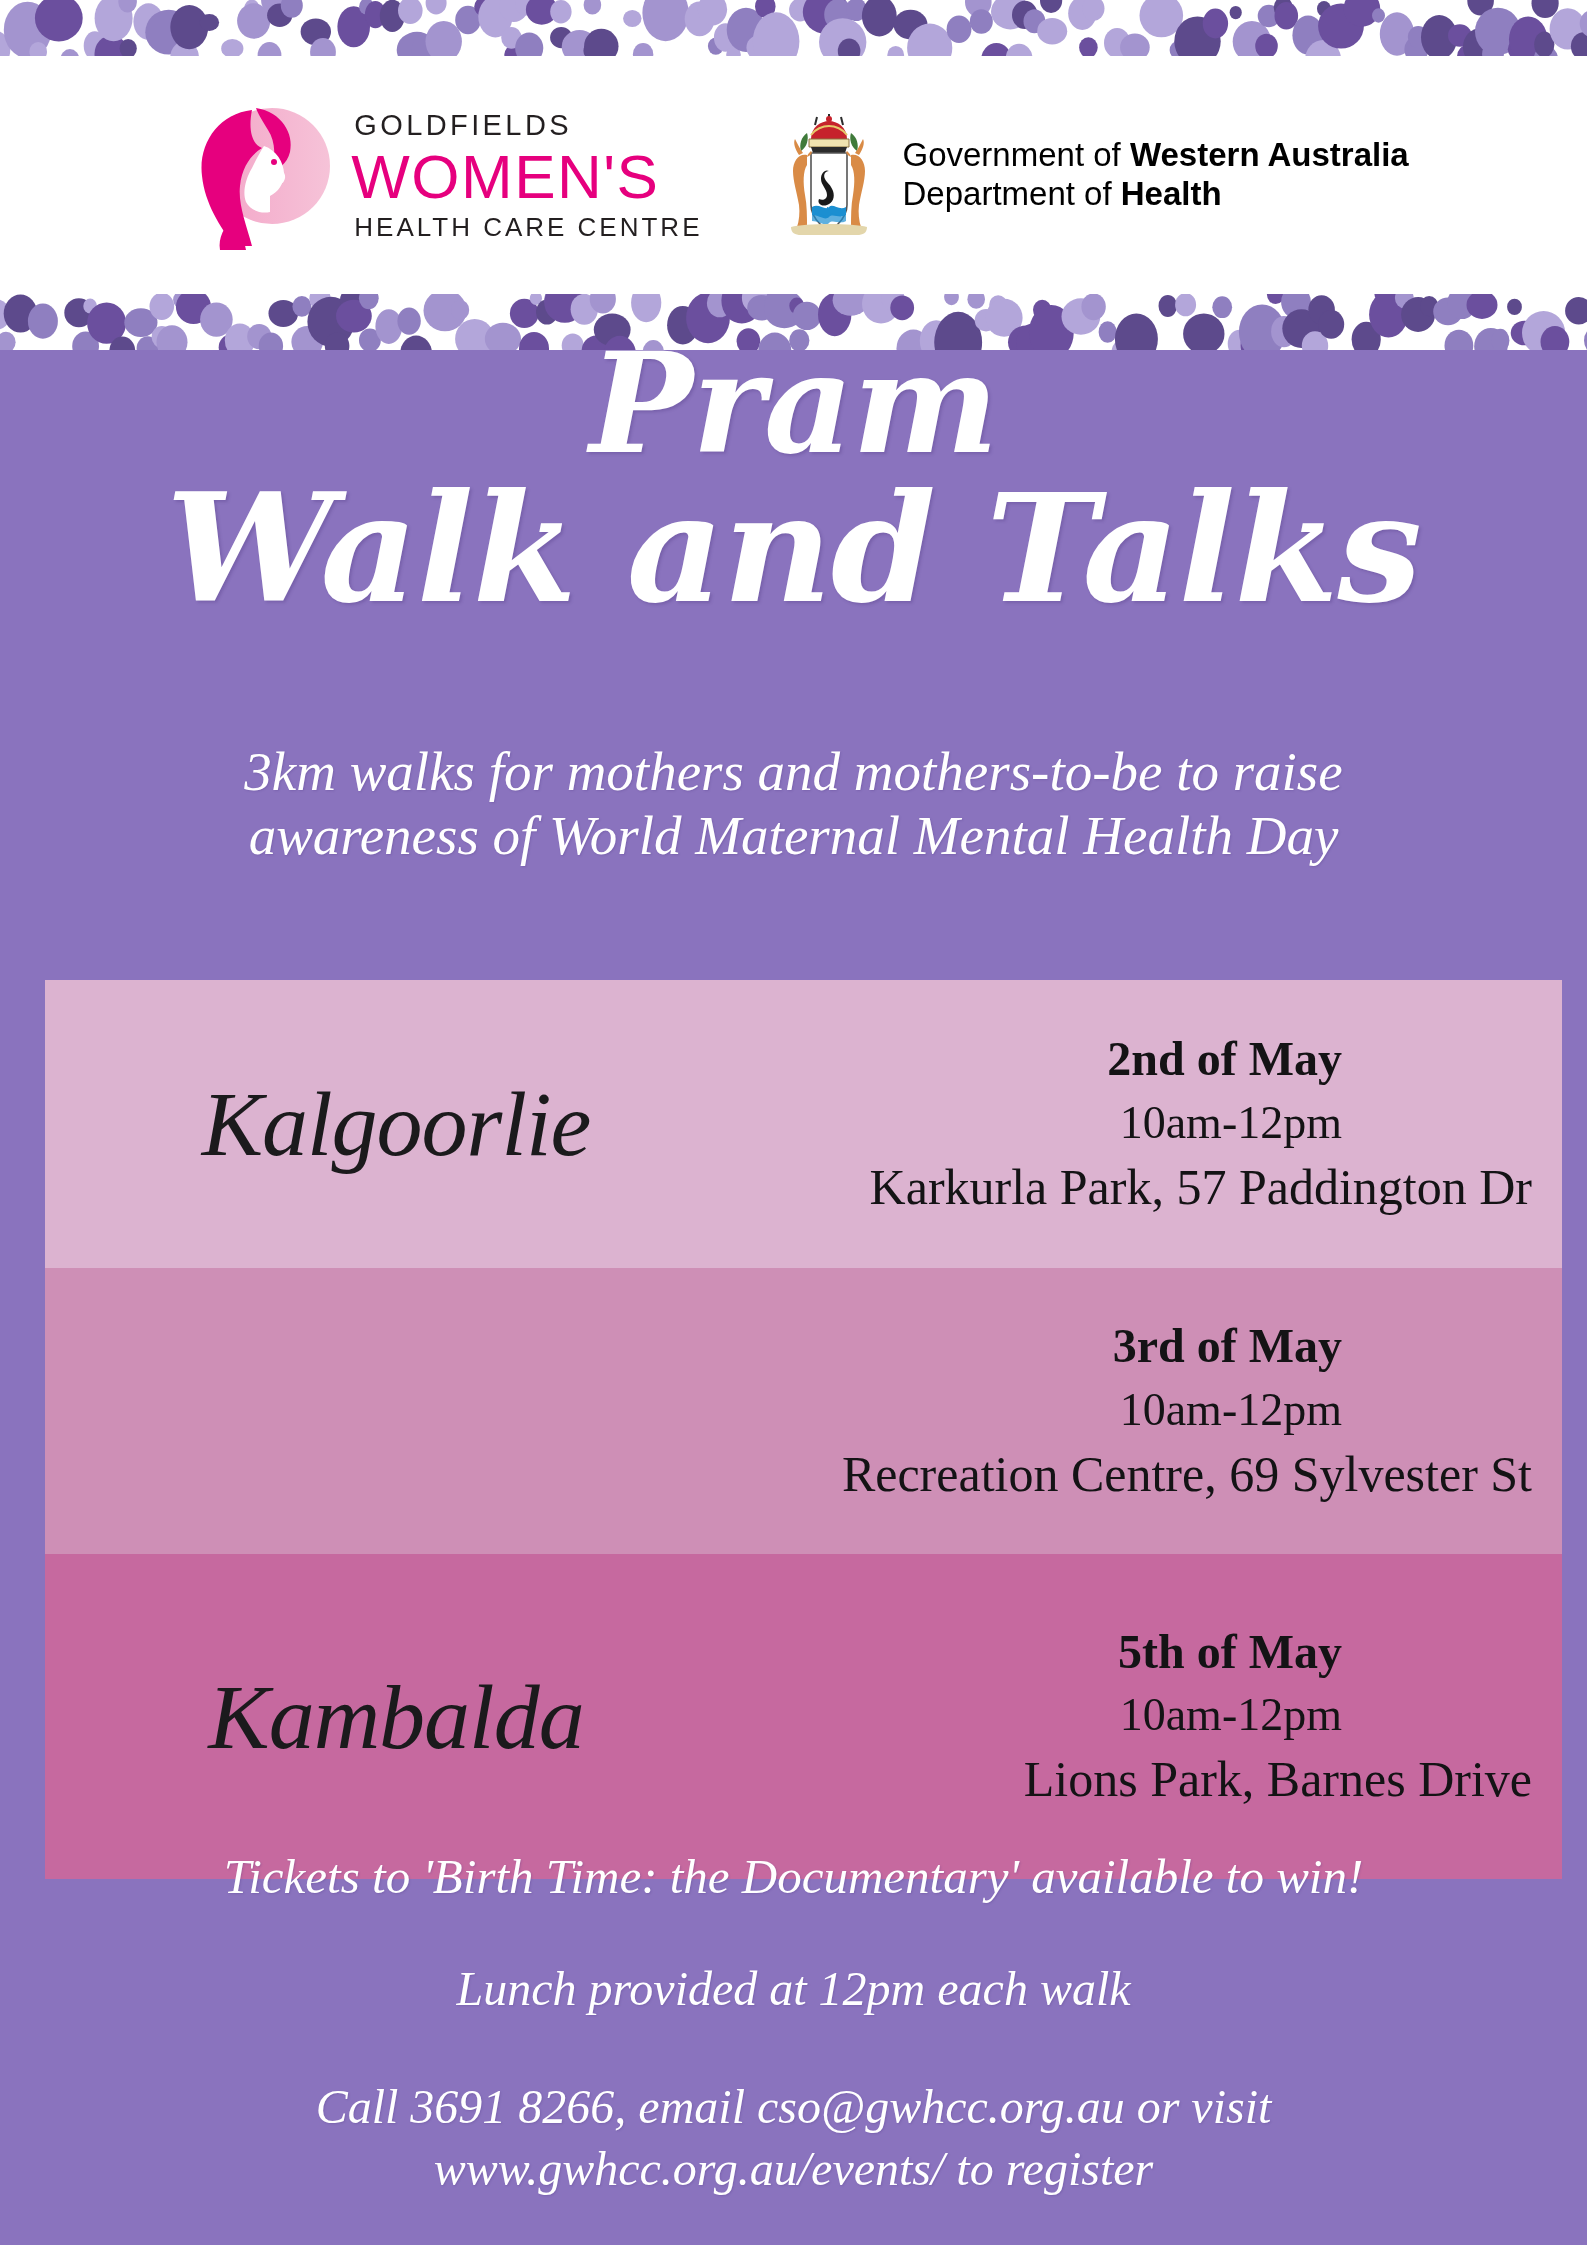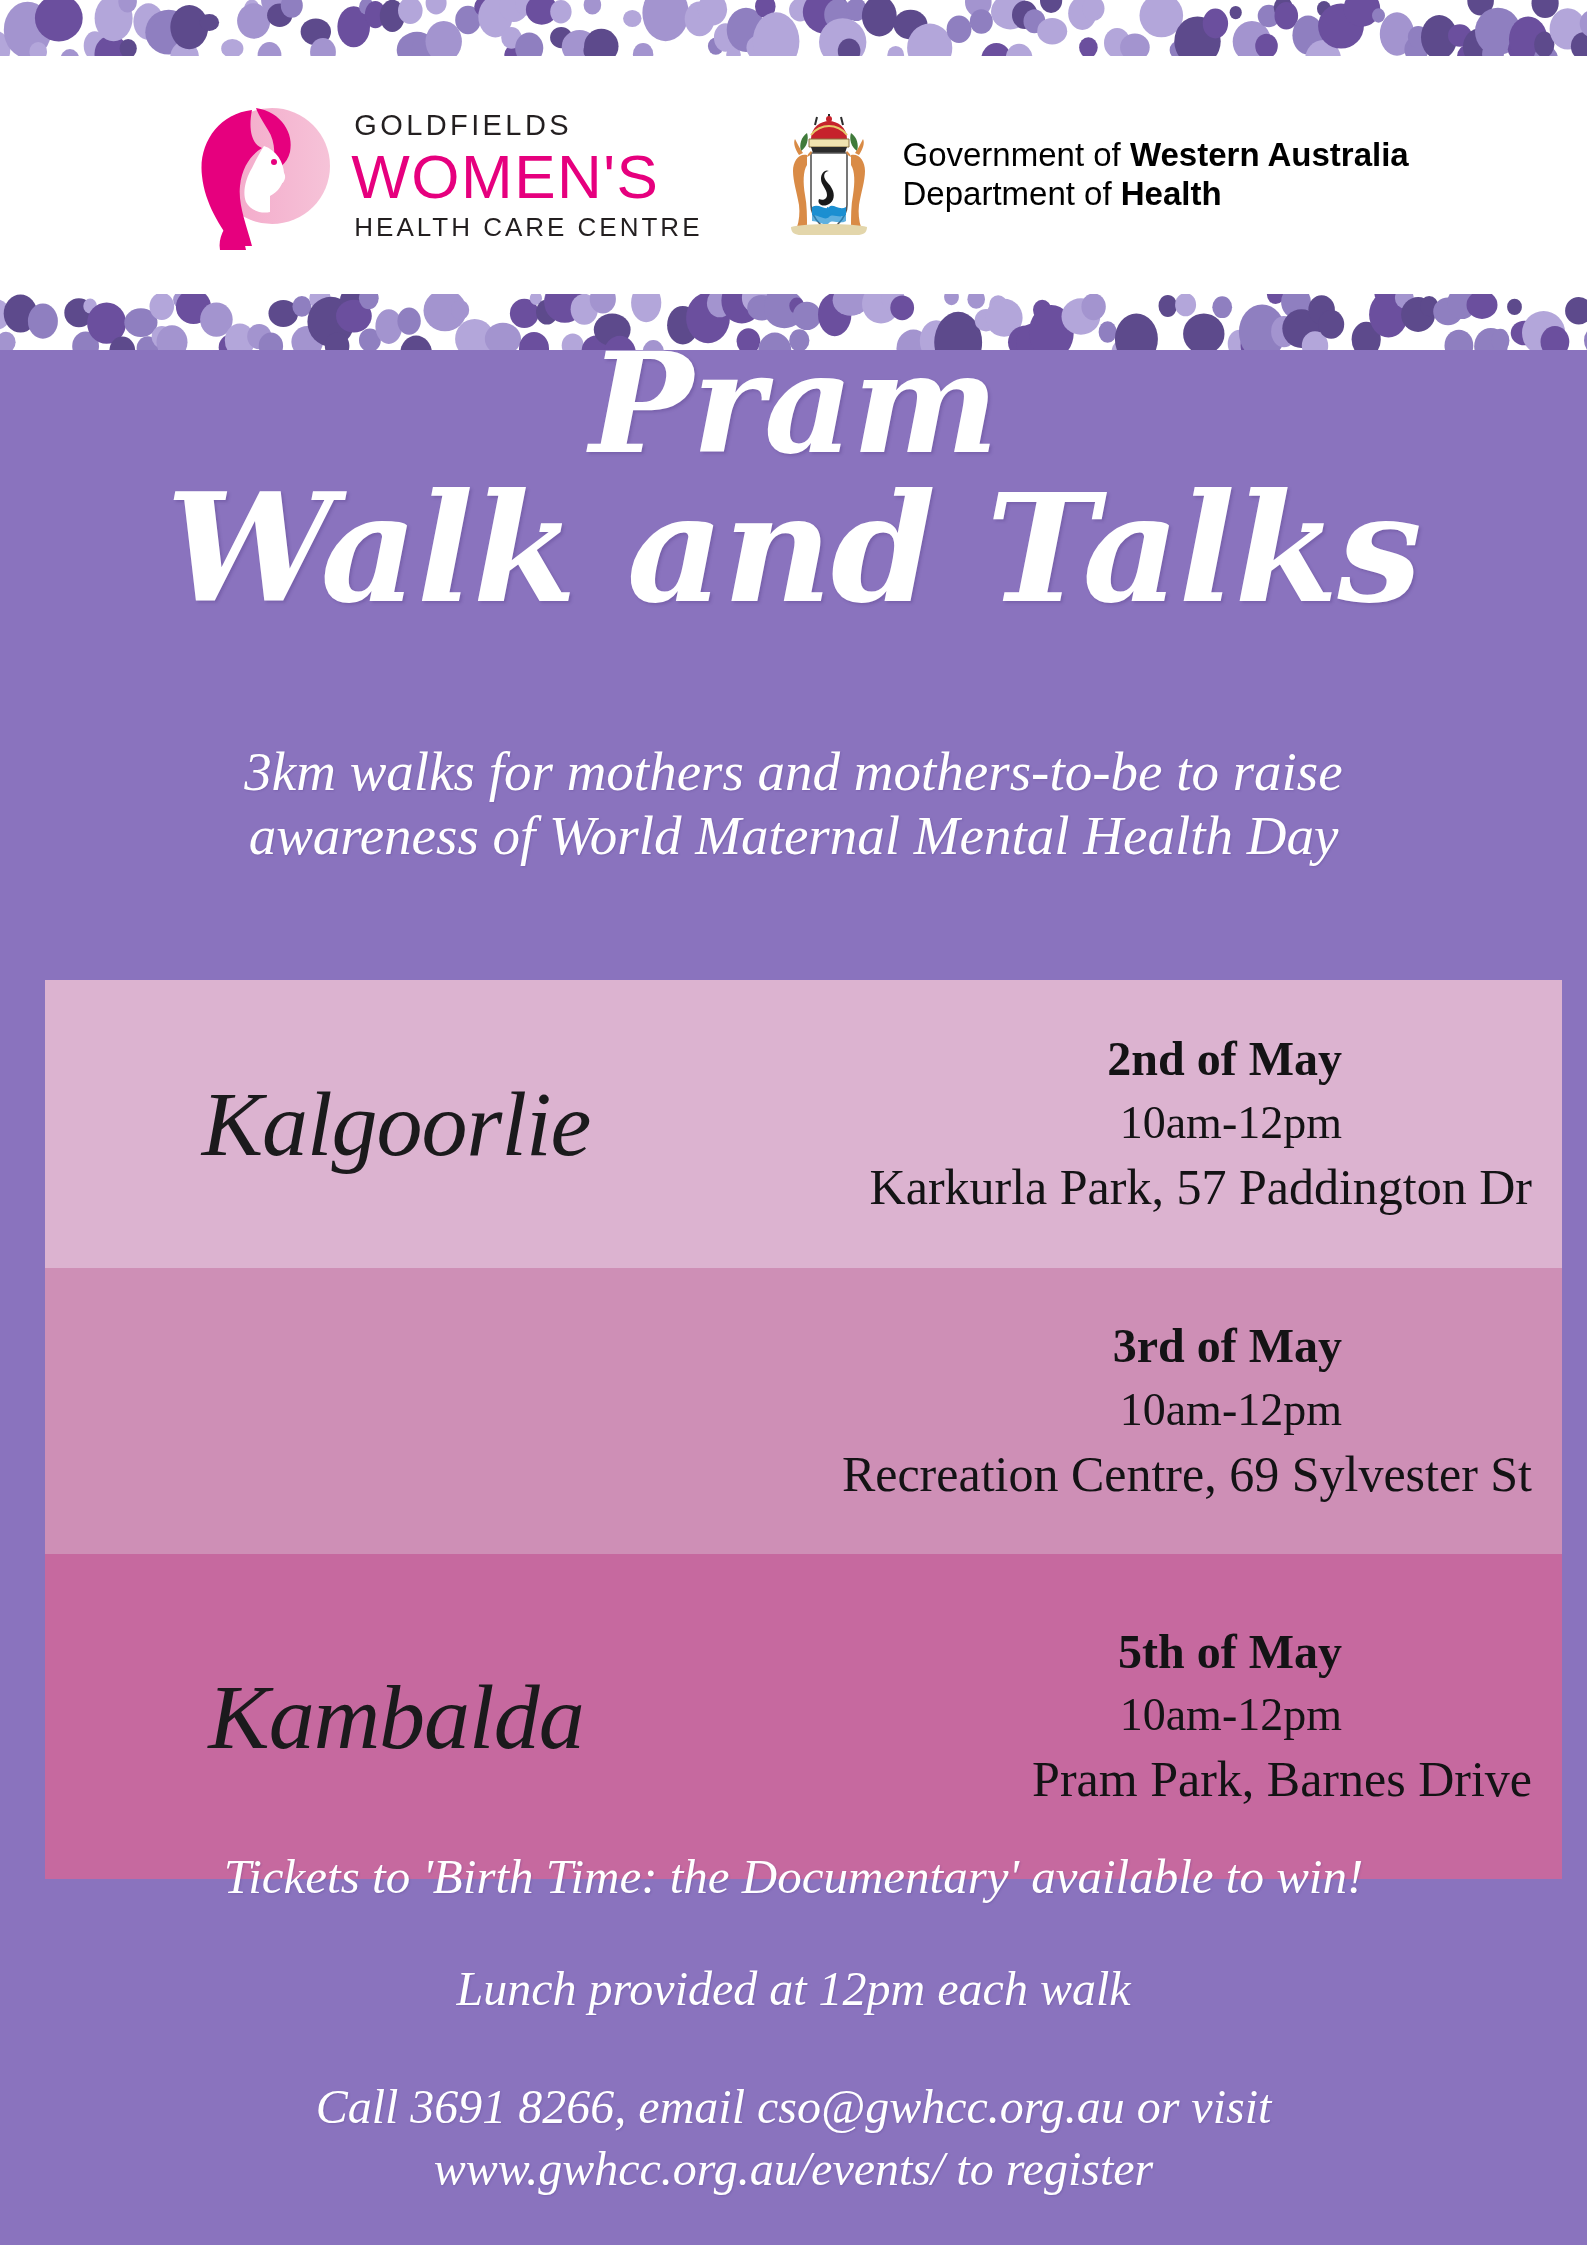--- a/index.html
+++ b/index.html
@@ -498,21 +498,21 @@
       <div class="loc-time">10am-12pm</div>
       <div class="loc-place">Recreation Centre, 69 Sylvester St</div>
     </div>
   </div>
 
   <div class="loc-row r2">
     <div class="loc-name">Kambalda</div>
     <div class="loc-info">
       <div class="loc-date">5th of May</div>
       <div class="loc-time">10am-12pm</div>
-      <div class="loc-place">Pram Park, Barnes Drive</div>
+      <div class="loc-place">Lions Park, Barnes Drive</div>
     </div>
   </div>
 
 </div>
 
 <div class="footer">
   <div class="f-line1">Tickets to 'Birth Time: the Documentary' available to win!</div>
   <div class="f-line2">Lunch provided at 12pm each walk</div>
   <div class="f-line3">
     <div>Call 3691 8266, email cso@gwhcc.org.au or visit</div>

